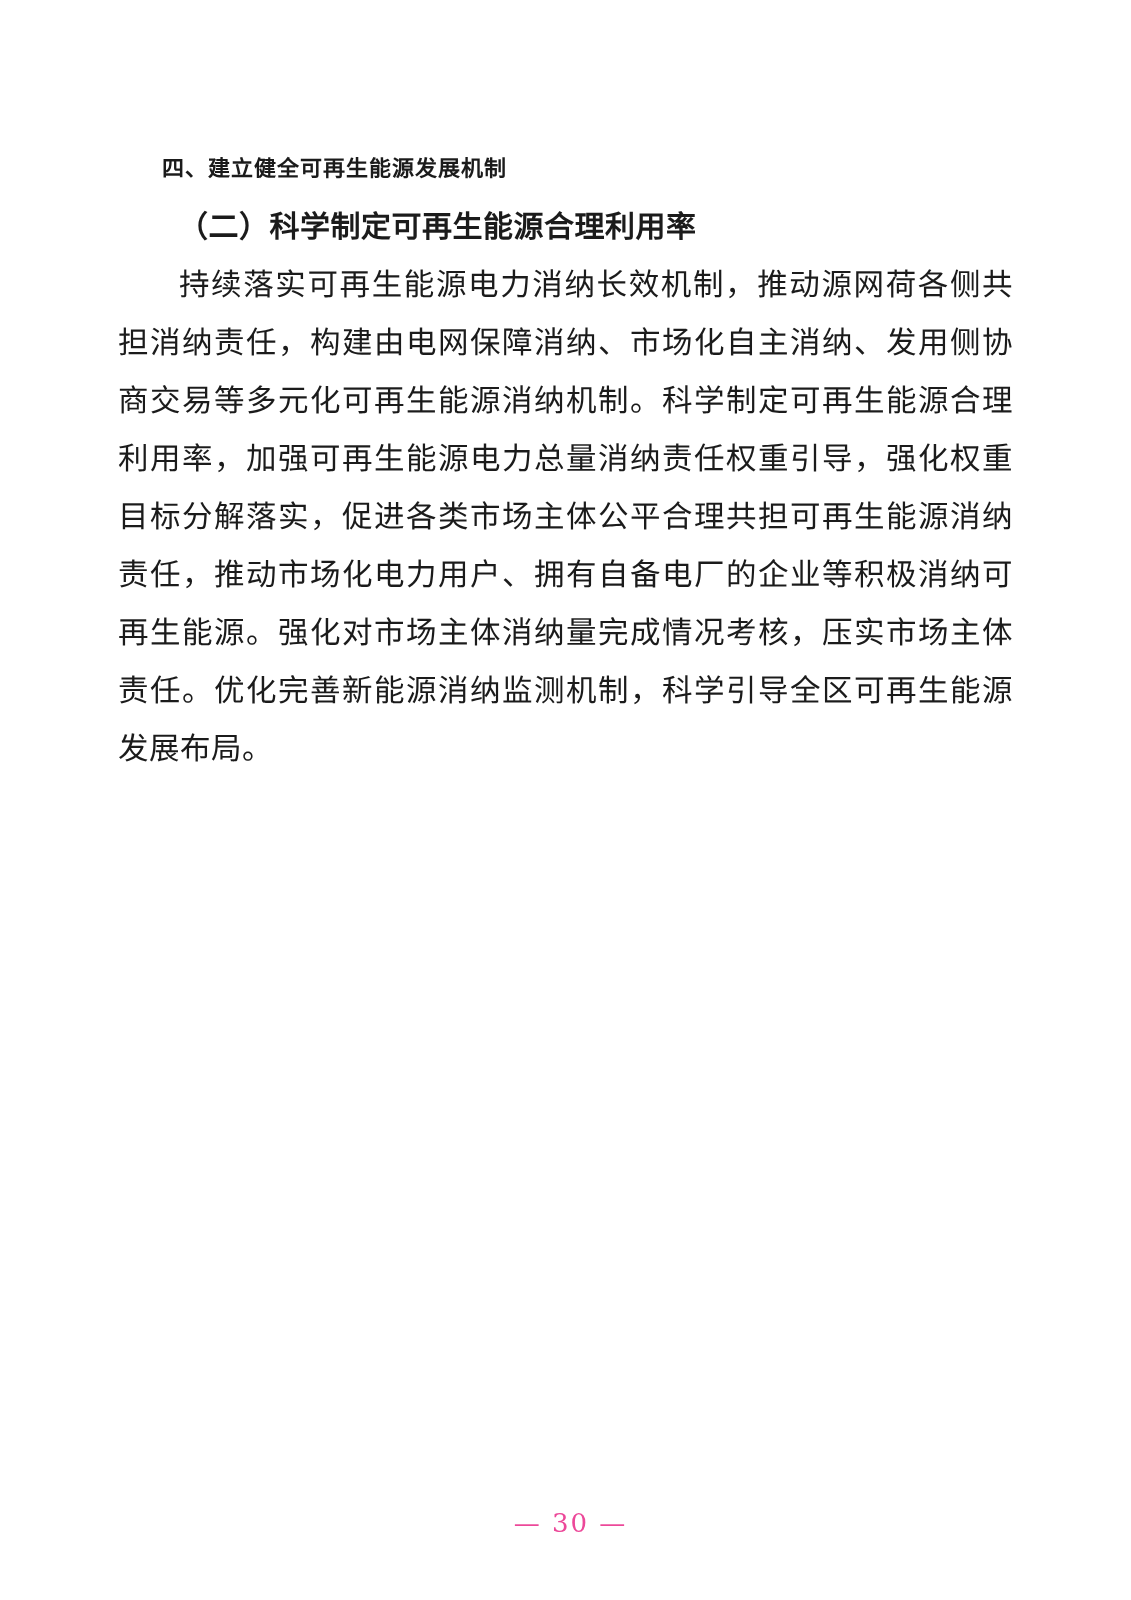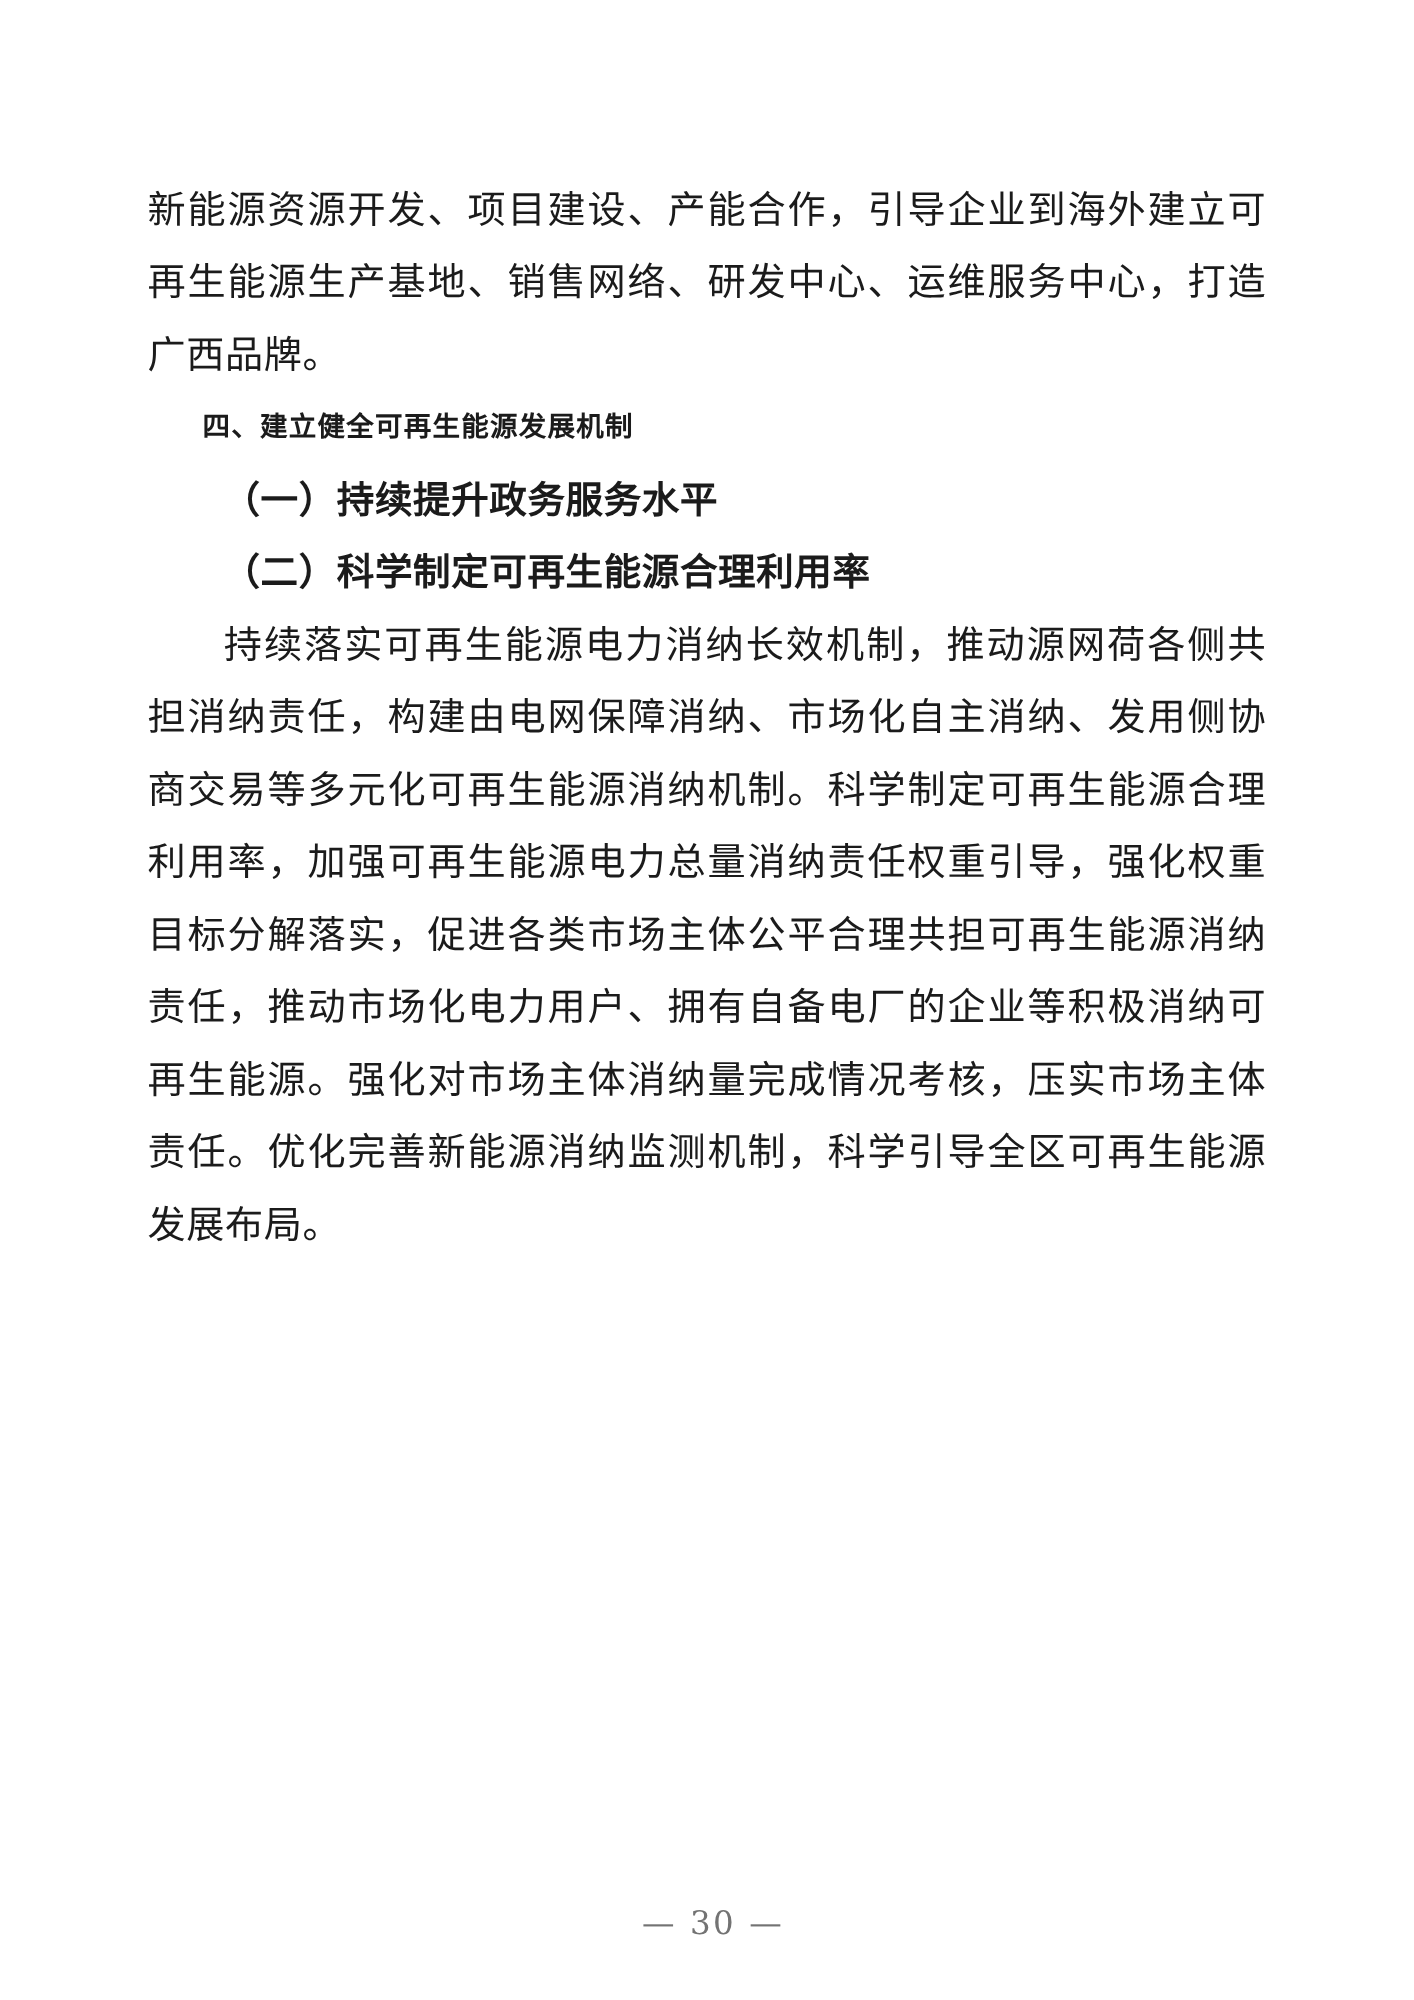--- a/index.html
+++ b/index.html
@@ -50,43 +50,41 @@
     line-height: 58px;
     font-weight: 700;
     margin: 0;
     text-indent: 2em;
     letter-spacing: 0.5px;
   }
   .page-number {
     position: absolute;
     left: 0;
     right: 0;
-    bottom: 46px;
+    bottom: 62px;
     text-align: center;
     font-size: 26px;
     font-family: "DejaVu Serif", "Liberation Serif", serif;
-    color: #737373;
+    color: #ec4899;
     letter-spacing: 2px;
     padding-left: 10px;
   }
   .content {
     position: relative;
   }
 </style>
 </head>
 <body>
 
 <div class="page">
   <div class="content">
 
-    <p class="body-text no-indent">新能源资源开发、项目建设、产能合作，引导企业到海外建立可再生能源生产基地、销售网络、研发中心、运维服务中心，打造广西品牌。</p>
 
     <h2 class="heading-1">四、建立健全可再生能源发展机制</h2>
 
-    <h3 class="heading-2">（一）持续提升政务服务水平</h3>
 
 
     <h3 class="heading-2">（二）科学制定可再生能源合理利用率</h3>
 
     <p class="body-text">持续落实可再生能源电力消纳长效机制，推动源网荷各侧共担消纳责任，构建由电网保障消纳、市场化自主消纳、发用侧协商交易等多元化可再生能源消纳机制。科学制定可再生能源合理利用率，加强可再生能源电力总量消纳责任权重引导，强化权重目标分解落实，促进各类市场主体公平合理共担可再生能源消纳责任，推动市场化电力用户、拥有自备电厂的企业等积极消纳可再生能源。强化对市场主体消纳量完成情况考核，压实市场主体责任。优化完善新能源消纳监测机制，科学引导全区可再生能源发展布局。</p>
 
   </div>
 
   <div class="page-number">— 30 —</div>
 </div>

